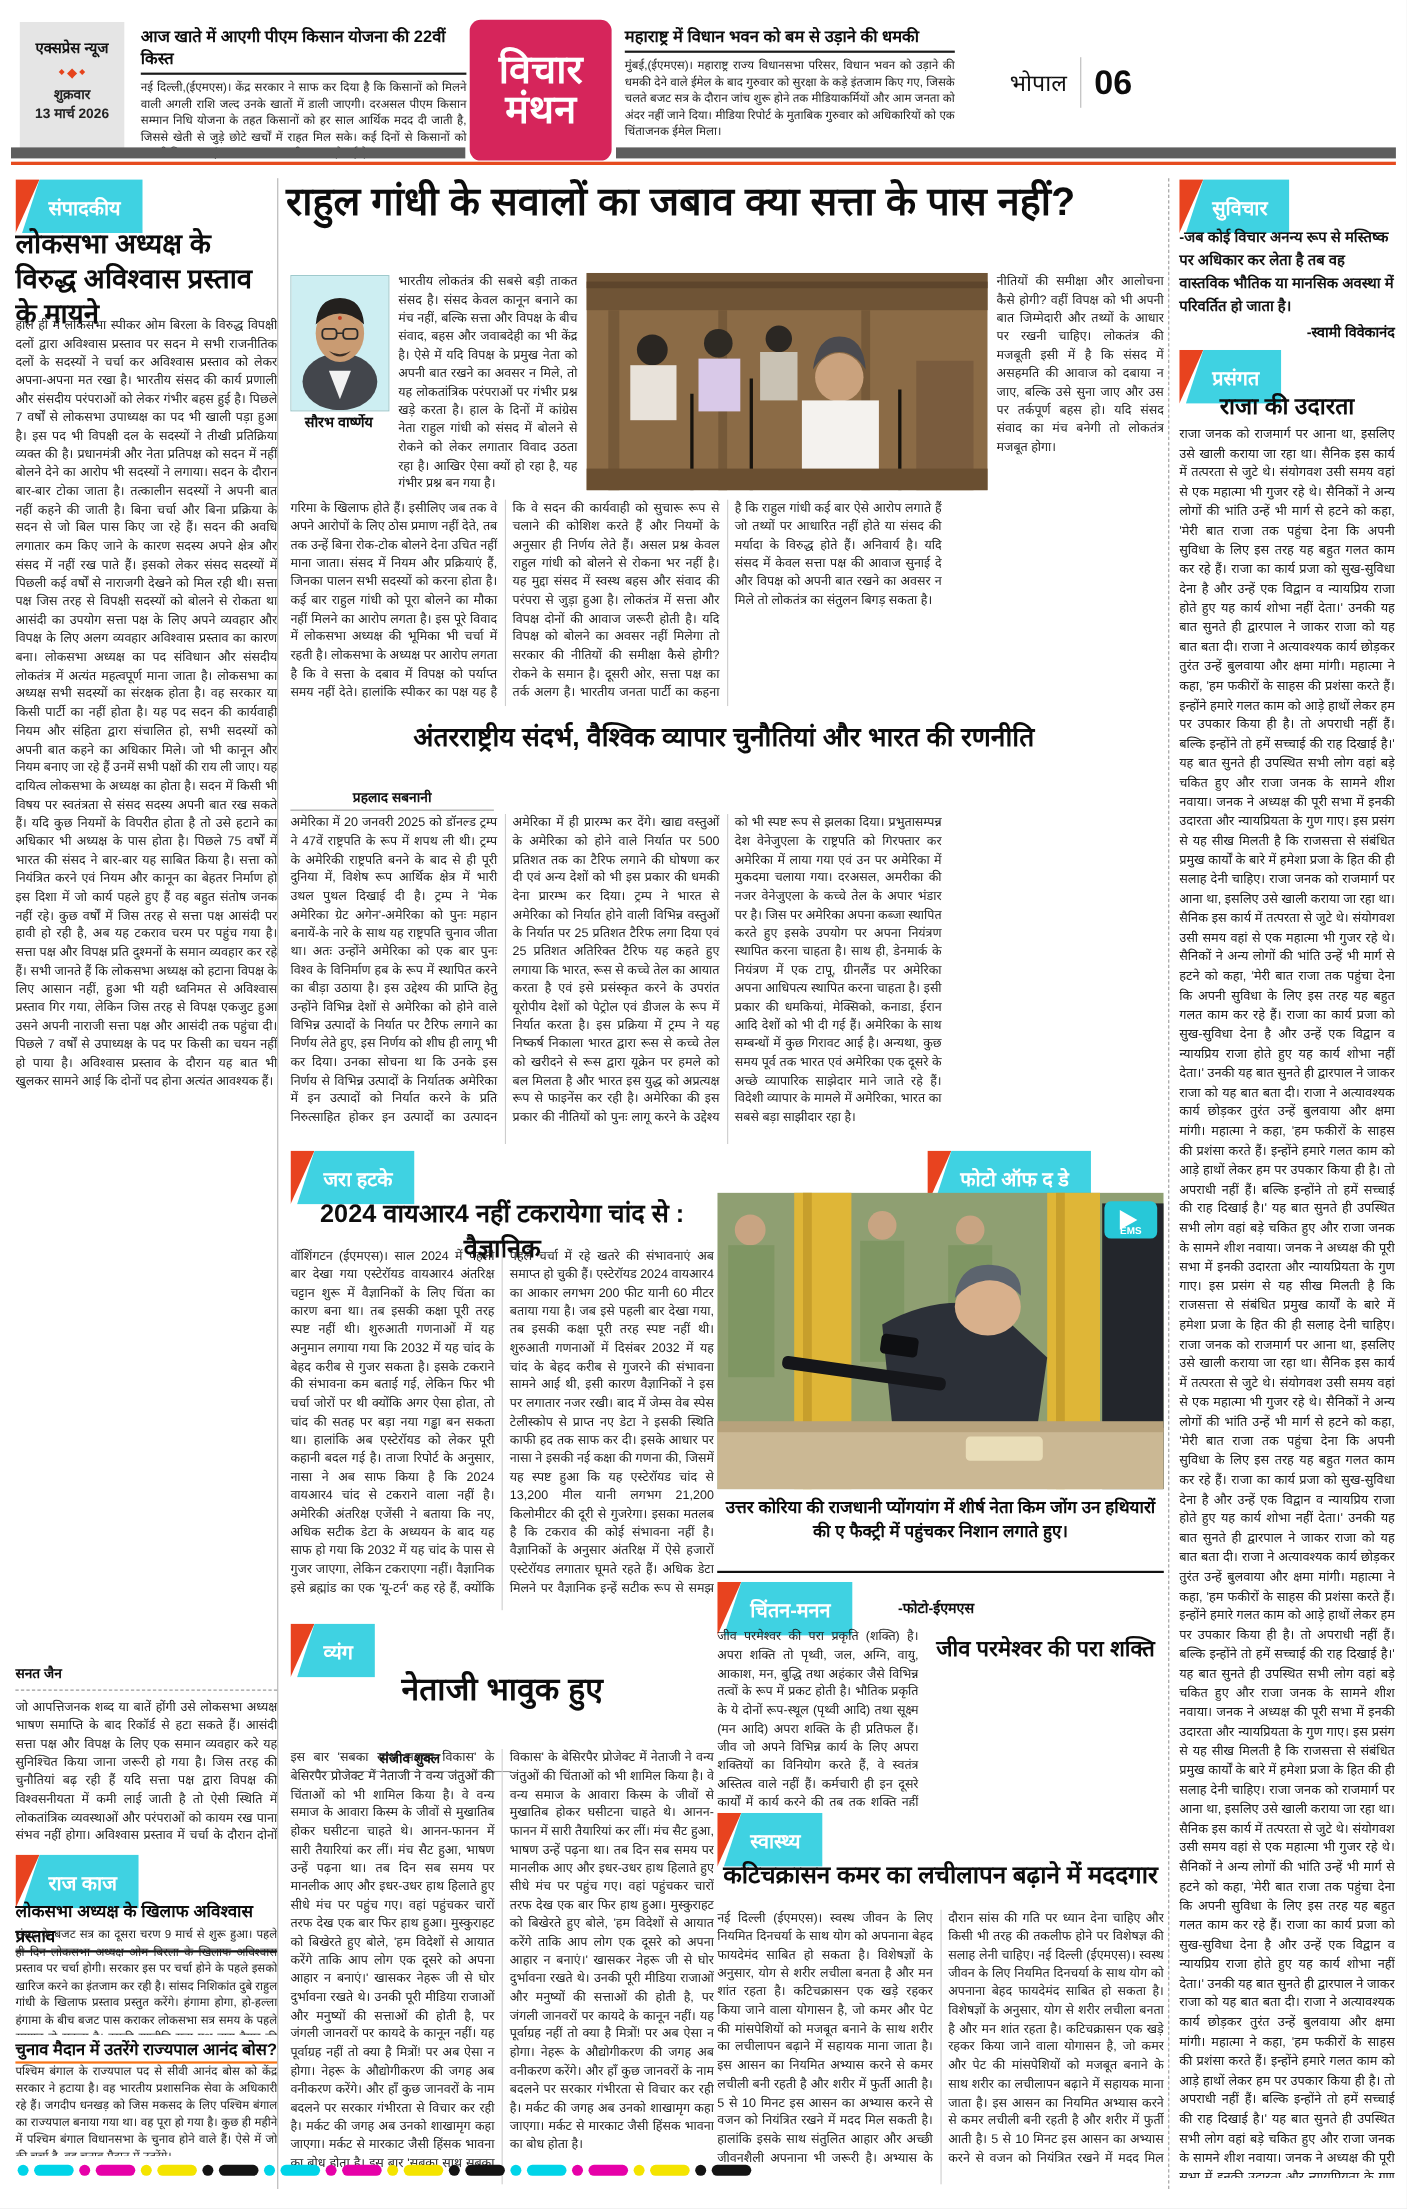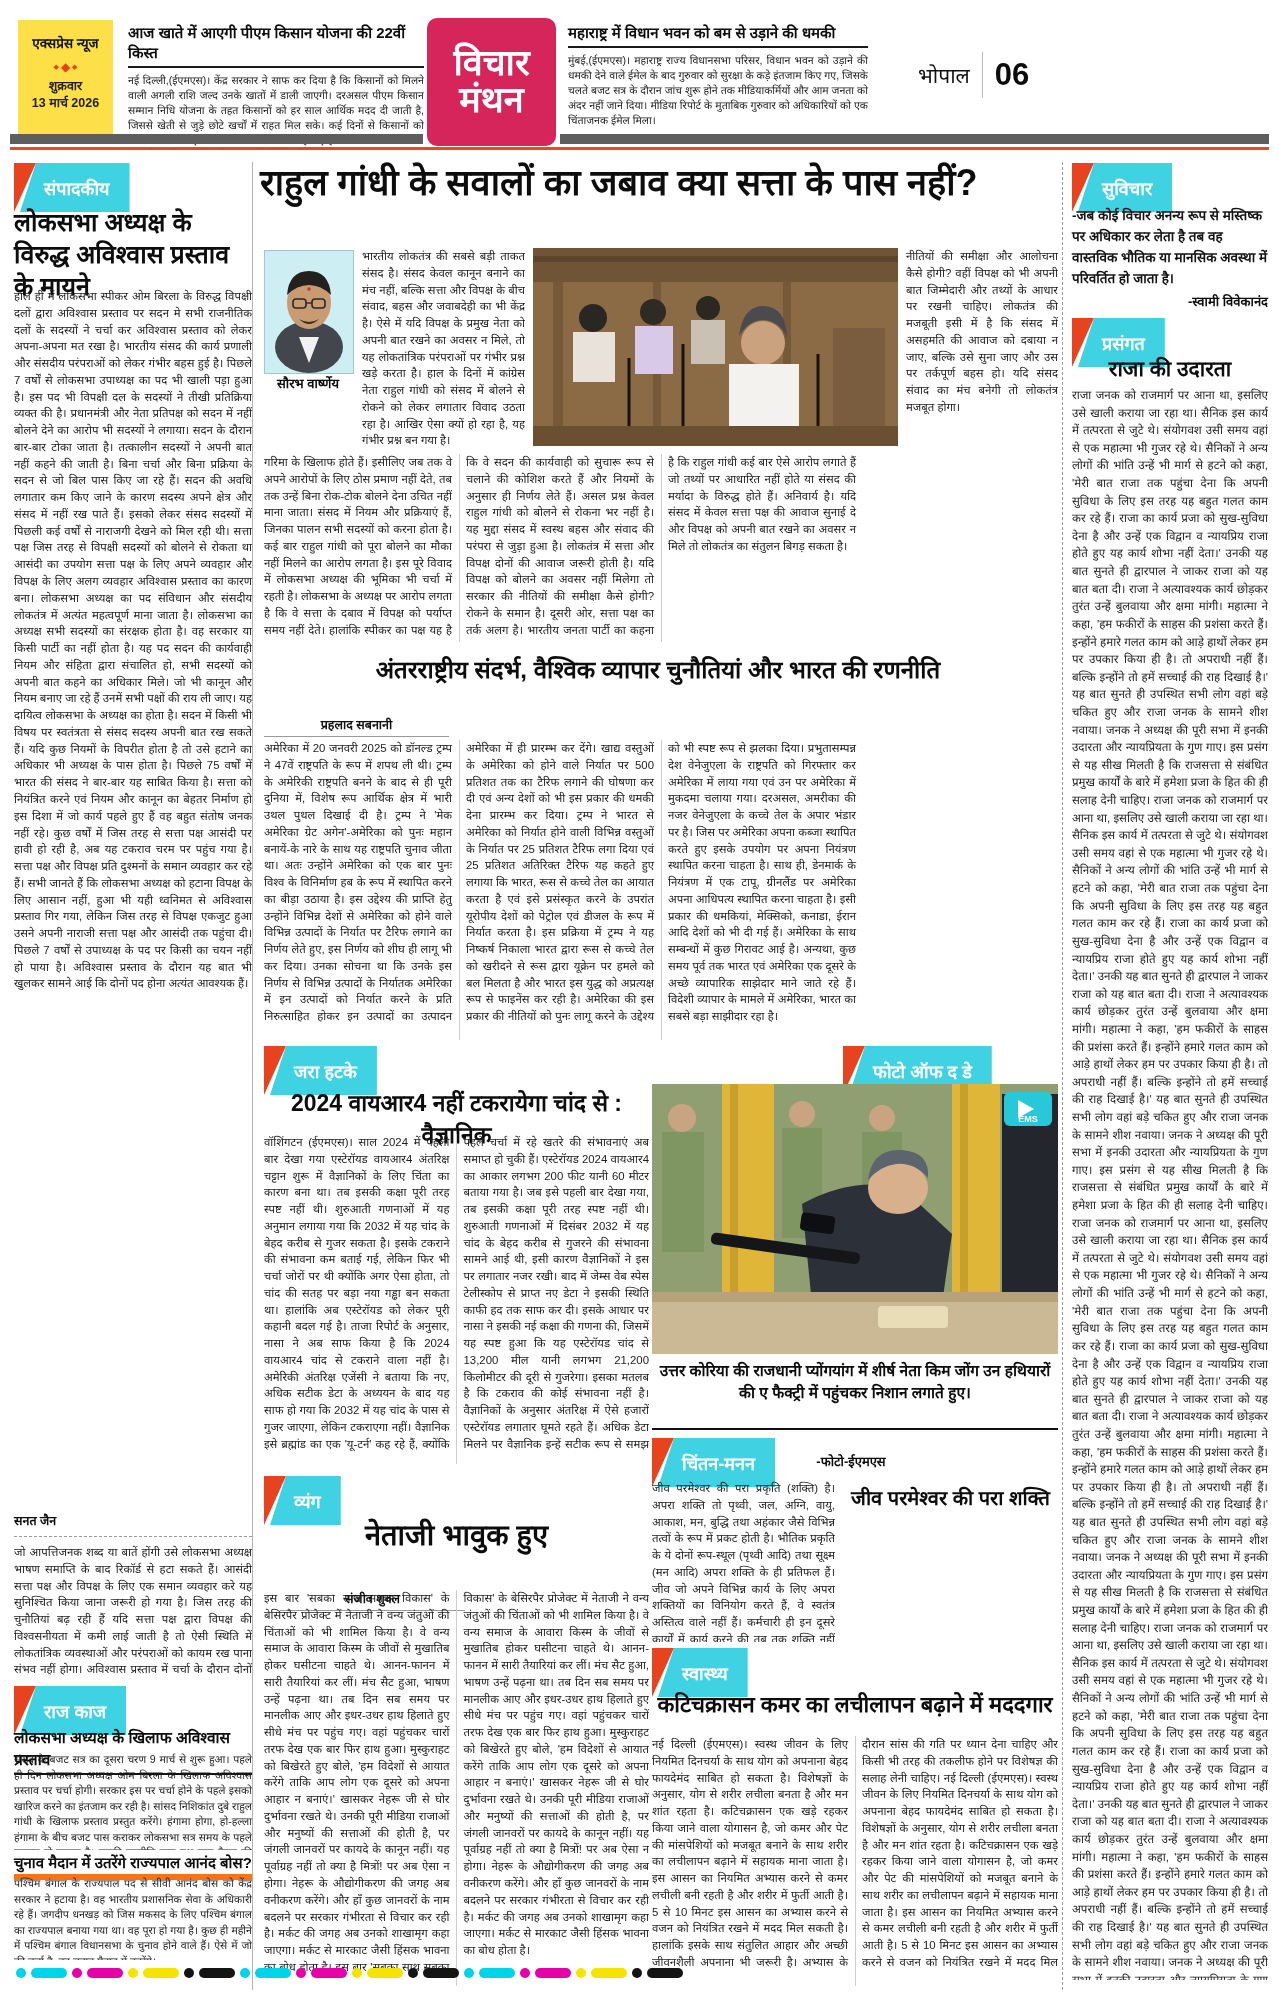--- a/index.html
+++ b/index.html
@@ -1,20 +1,20 @@
 <!DOCTYPE html>
 <html><head>
 <meta charset="utf-8">
 <style>
   html,body{margin:0;padding:0;background:#dedede;}
   .page{position:relative;width:1279px;height:2008px;background:#ffffff;margin:0 auto;overflow:hidden;
         font-family:"Liberation Sans","DejaVu Sans",sans-serif;color:#1c1c1c;}
   .abs{position:absolute;}
   
-  .masthead{left:18px;top:20px;width:95px;height:118px;background:#fde047;text-align:center;padding-top:14px;box-sizing:border-box;}
+  .masthead{left:18px;top:20px;width:95px;height:118px;background:#e5e5e5;text-align:center;padding-top:14px;box-sizing:border-box;}
   .masthead .name{font-size:13.5px;font-weight:bold;color:#111;}
   .diamonds{margin:6px 0 4px;color:#e6431b;line-height:1;}
   .diamonds .d-s{font-size:7px;vertical-align:middle;}
   .diamonds .d-l{font-size:12px;vertical-align:middle;margin:0 2px;}
   .masthead .day,.masthead .date{font-size:12.5px;font-weight:bold;color:#222;line-height:1.35;}
   .brief{top:22px;width:296px;}
   .brief .bh{font-size:15px;font-weight:bold;color:#0d0d0d;border-bottom:2.5px solid #1a1a1a;padding-bottom:4px;margin-bottom:5px;}
   .brief .bb{font-size:10.6px;line-height:1.42;text-align:justify;color:#222;}
   .logo-box{left:427px;top:18px;width:129px;height:128px;background:#d6255b;border-radius:10px;color:#fff;
             display:flex;flex-direction:column;align-items:center;justify-content:center;line-height:1.02;}
@@ -101,21 +101,21 @@
   <div class="abs body-text" style="left:14px;top:1544px;width:238px;height:134px;">जो आपत्तिजनक शब्द या बातें होंगी उसे लोकसभा अध्यक्ष भाषण समाप्ति के बाद रिकॉर्ड से हटा सकते हैं। आसंदी सत्ता पक्ष और विपक्ष के लिए एक समान व्यवहार करे यह सुनिश्चित किया जाना जरूरी हो गया है। जिस तरह की चुनौतियां बढ़ रही हैं यदि सत्ता पक्ष द्वारा विपक्ष की विश्वसनीयता में कमी लाई जाती है तो ऐसी स्थिति में लोकतांत्रिक व्यवस्थाओं और परंपराओं को कायम रख पाना संभव नहीं होगा। अविश्वास प्रस्ताव में चर्चा के दौरान दोनों ही पक्षों को अपनी-अपनी स्थितियों का भान हो गया है। आशा की जा सकती है कि भविष्य में एक बार फिर सत्ता पक्ष और विपक्ष मिलकर भारतीय लोकतंत्र को मजबूत बनाने और देश की जनता को अपनी बात पहुंचाने का माध्यम संसद बने। इसमें जो भी सुधार आवश्यक हों करने चाहिए।</div>
 
   <div class="abs" style="left:14px;top:1686px;">
     <div class="sec-label">
         <span class="wedge"></span>
         <span class="box">राज काज</span>
       </div>
   </div>
   <div class="abs hl" style="left:14px;top:1726px;width:238px;font-size:15.5px;border-bottom:2px solid #111;padding-bottom:3px;">लोकसभा अध्यक्ष के खिलाफ अविश्वास प्रस्ताव</div>
   <div class="abs body-text" style="left:14px;top:1752px;width:238px;height:98px;font-size:10.6px;">संसद के बजट सत्र का दूसरा चरण 9 मार्च से शुरू हुआ। पहले ही दिन लोकसभा अध्यक्ष ओम बिरला के खिलाफ अविश्वास प्रस्ताव पर चर्चा होगी। सरकार इस पर चर्चा होने के पहले इसको खारिज करने का इंतजाम कर रही है। सांसद निशिकांत दुबे राहुल गांधी के खिलाफ प्रस्ताव प्रस्तुत करेंगे। हंगामा होगा, हो-हल्ला हंगामा के बीच बजट पास कराकर लोकसभा सत्र समय के पहले समाप्त हो सकता है। इसकी रणनीति सता पक्ष द्वारा तैयार की जा रही है। जो होगा, वह न तो कभी हुआ है, न भविष्य में कभी होगा। इसी को कहते हैं राजनीति।</div>
-  <div class="abs hl" style="left:14px;top:1852px;width:238px;font-size:15px;border-bottom:6px solid #f97316;padding-bottom:2px;">चुनाव मैदान में उतरेंगे राज्यपाल आनंद बोस?</div>
+  <div class="abs hl" style="left:14px;top:1852px;width:238px;font-size:15px;border-bottom:2px solid #f97316;padding-bottom:2px;">चुनाव मैदान में उतरेंगे राज्यपाल आनंद बोस?</div>
   <div class="abs body-text" style="left:14px;top:1876px;width:238px;height:84px;font-size:10.6px;">पश्चिम बंगाल के राज्यपाल पद से सीवी आनंद बोस को केंद्र सरकार ने हटाया है। वह भारतीय प्रशासनिक सेवा के अधिकारी रहे हैं। जगदीप धनखड़ को जिस मकसद के लिए पश्चिम बंगाल का राज्यपाल बनाया गया था। वह पूरा हो गया है। कुछ ही महीने में पश्चिम बंगाल विधानसभा के चुनाव होने वाले हैं। ऐसे में जो की चर्चा है, वह चुनाव मैदान में उतरेंगे।</div>
 
   <div class="abs hl" style="left:260px;top:160px;width:800px;font-size:36px;line-height:1.25;">राहुल गांधी के सवालों का जबाव क्या सत्ता के पास नहीं?</div>
 
   <div class="abs photo-frame" style="left:264px;top:250px;width:88px;height:122px;border:1px solid #9ec9cc;">
     <svg width="88" height="122" viewBox="0 0 88 122">
       <rect width="88" height="122" fill="#cdeef2"></rect>
       <ellipse cx="44" cy="96" rx="34" ry="26" fill="#43464c"></ellipse>
       <polygon points="34,86 54,86 44,112" fill="#f2f2f2"></polygon>
       <ellipse cx="44" cy="52" rx="22" ry="26" fill="#c99b72"></ellipse>

